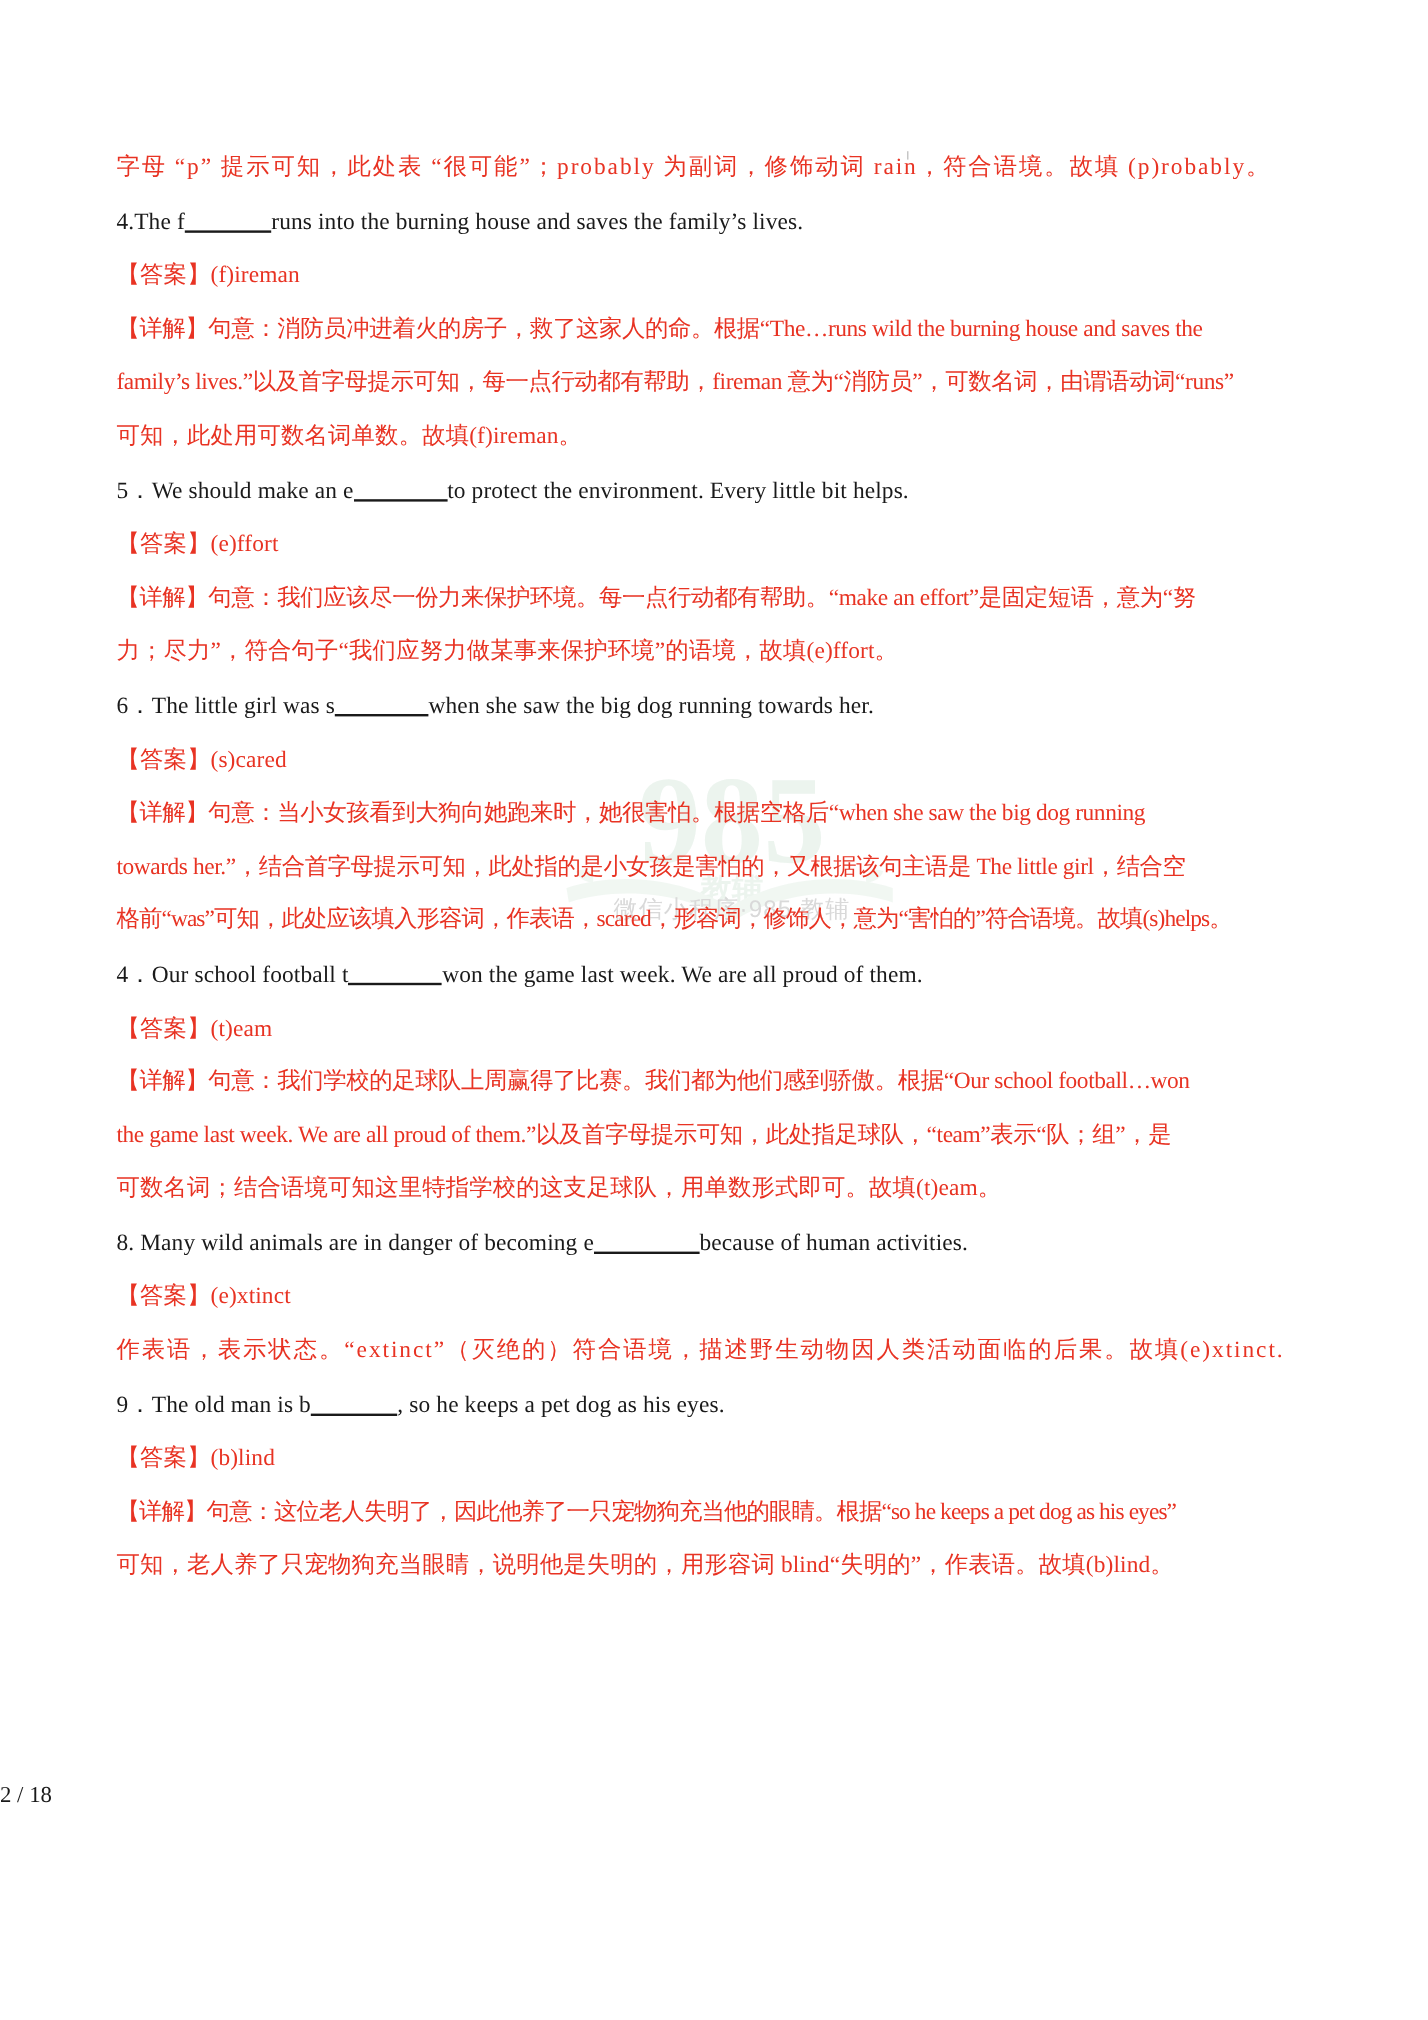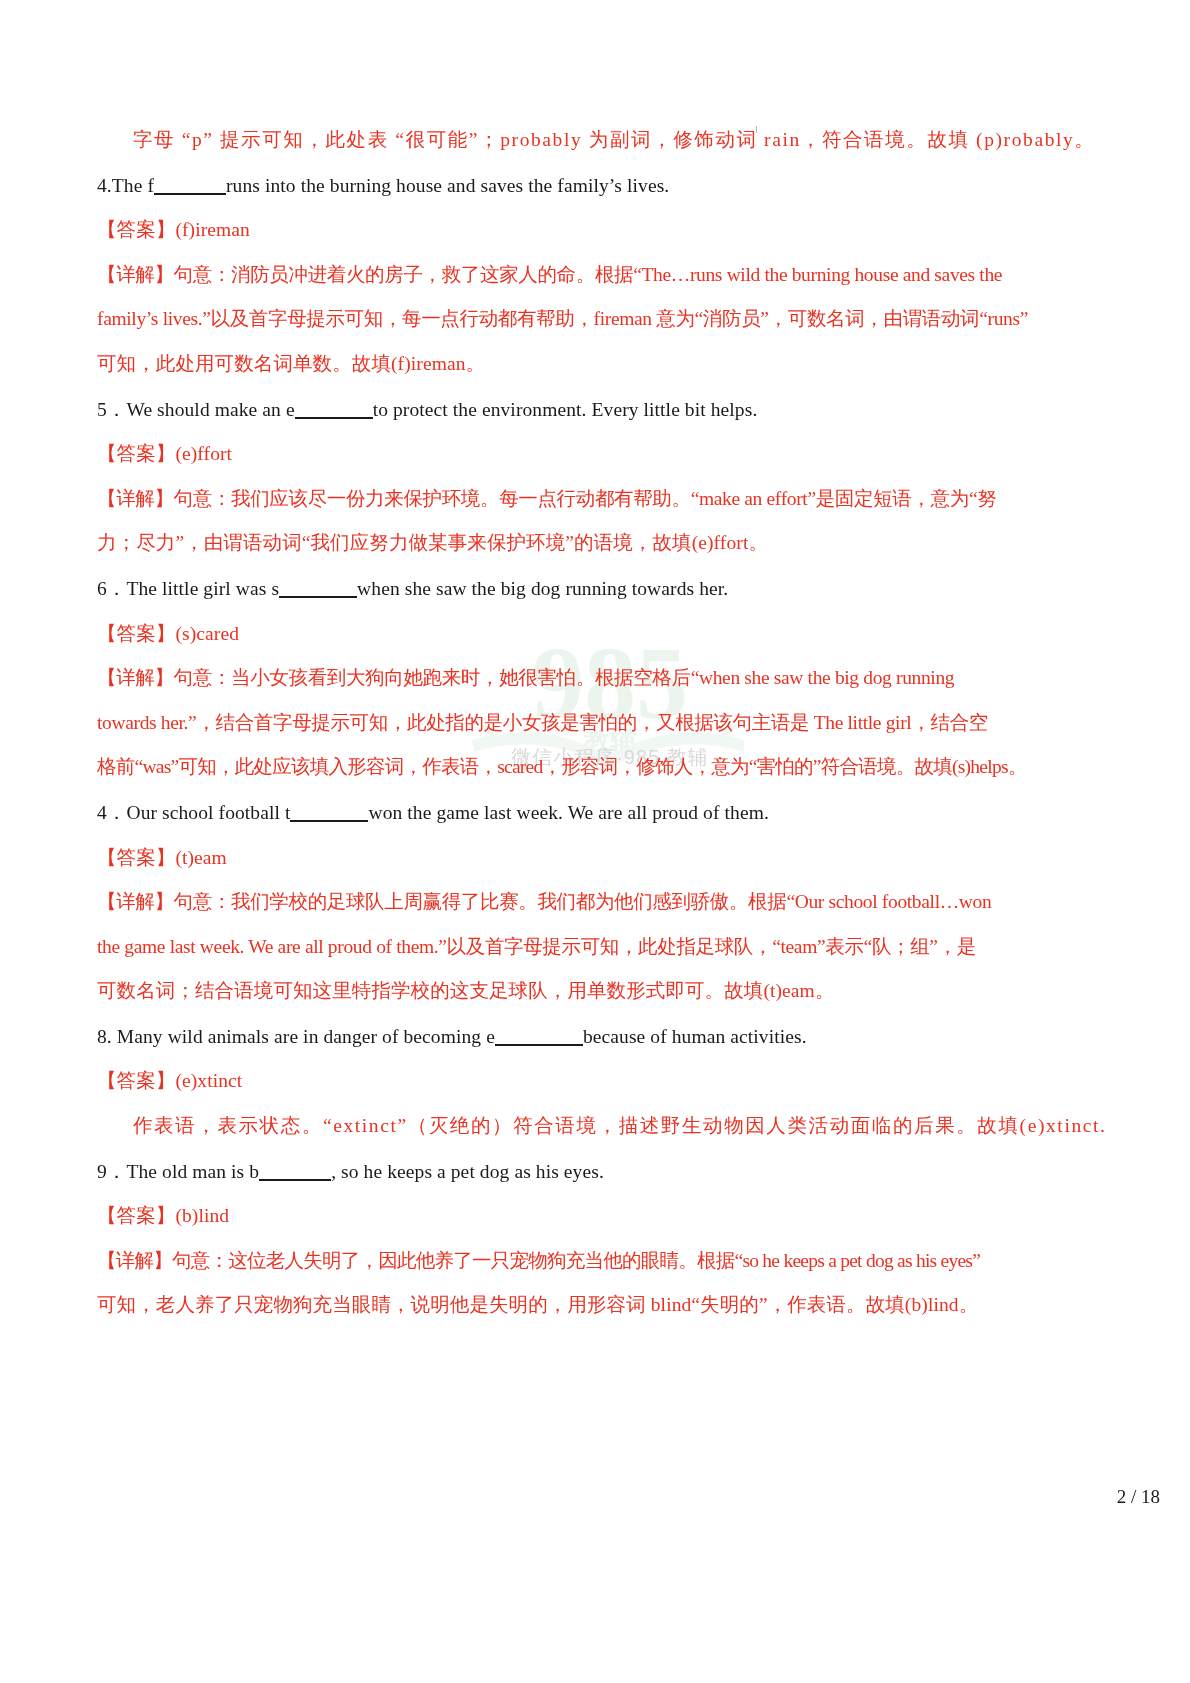--- a/index.html
+++ b/index.html
@@ -77,21 +77,20 @@
     margin-top: 1px;
   }
   .tight {
     letter-spacing: -0.35px;
   }
   .tighter {
     letter-spacing: -0.75px;
   }
   .wide {
     letter-spacing: 1.6px;
-    margin-left: 36px;
   }
   .blank {
     display: inline-block;
     border-bottom: 2.2px solid currentColor;
     vertical-align: -3px;
   }
   .b-sm { width: 72px; }
   .b-md { width: 78px; }
   .b-lg { width: 88px; }
 
@@ -105,21 +104,21 @@
     background: #b9b9b9;
     z-index: 1;
   }
 
   
   .footer {
     position: absolute;
     left: 0;
     top: 1486px;
     width: 1160px;
-    text-align: right;
+    text-align: left;
     font-size: 19px;
     color: #1a1a1a;
     font-family: "Liberation Serif", serif;
   }
 </style>
 </head>
 <body>
 
 <div class="page">
 
@@ -147,21 +146,21 @@
     <div class="line red">【答案】(f)ireman</div>
     <div class="line red tight">【详解】句意：消防员冲进着火的房子，救了这家人的命。根据“The…runs wild the burning house and saves the</div>
     <div class="line red tight">family’s lives.”以及首字母提示可知，每一点行动都有帮助，fireman 意为“消防员”，可数名词，由谓语动词“runs”</div>
     <div class="line red">可知，此处用可数名词单数。故填(f)ireman。</div>
 
     <div class="line blk q">
       <span>5．We should make an e</span><span class="blank b-md"></span><span>to protect the environment. Every little bit helps.</span>
     </div>
     <div class="line red">【答案】(e)ffort</div>
     <div class="line red tight">【详解】句意：我们应该尽一份力来保护环境。每一点行动都有帮助。“make an effort”是固定短语，意为“努</div>
-    <div class="line red">力；尽力”，由谓语动词“我们应努力做某事来保护环境”的语境，故填(e)ffort。</div>
+    <div class="line red">力；尽力”，符合句子“我们应努力做某事来保护环境”的语境，故填(e)ffort。</div>
 
     <div class="line blk q">
       <span>6．The little girl was s</span><span class="blank b-md"></span><span>when she saw the big dog running towards her.</span>
     </div>
     <div class="line red">【答案】(s)cared</div>
     <div class="line red tight">【详解】句意：当小女孩看到大狗向她跑来时，她很害怕。根据空格后“when she saw the big dog running</div>
     <div class="line red tight">towards her.”，结合首字母提示可知，此处指的是小女孩是害怕的，又根据该句主语是 The little girl，结合空</div>
     <div class="line red tighter">格前“was”可知，此处应该填入形容词，作表语，scared，形容词，修饰人，意为“害怕的”符合语境。故填(s)helps。</div>
 
     <div class="line blk q">

